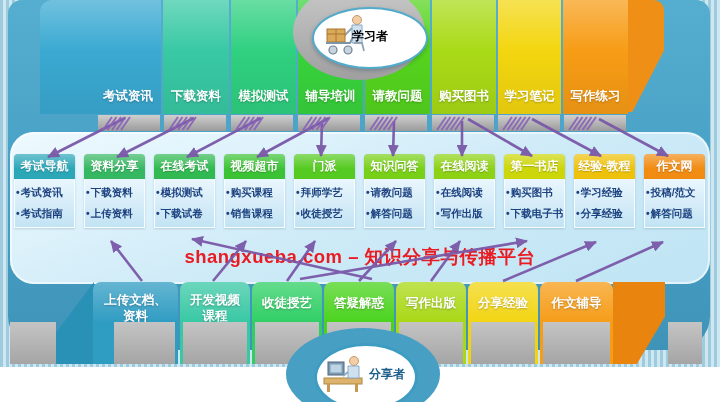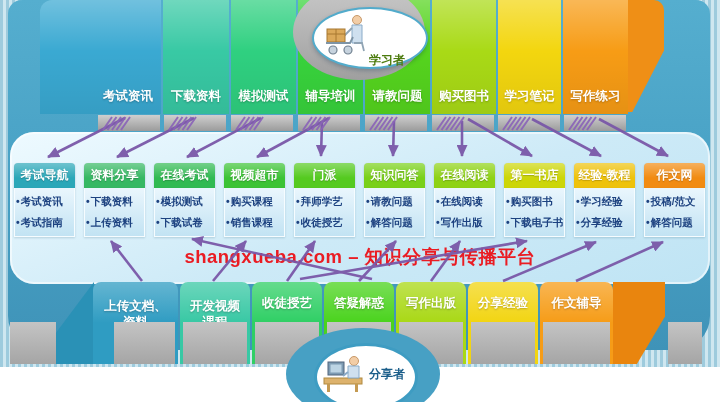--- a/index.html
+++ b/index.html
@@ -29,21 +29,21 @@
   
   .gbar{position:absolute;top:115px;width:62px;height:16px;
     background:linear-gradient(#cfcfcf,#9b9b9b);}
   .gt1{left:98px;} .gt2{left:164px;} .gt3{left:231px;} .gt4{left:298px;}
   .gt5{left:365px;} .gt6{left:432px;} .gt7{left:498px;} .gt8{left:564px;}
   
   .panel{position:absolute;left:10px;top:132px;width:700px;height:152px;
     background:linear-gradient(160deg,#eefaff,#cdeaf7 55%,#bfe4f4);
     border-radius:24px;box-shadow:inset 0 0 0 2px rgba(255,255,255,.55);}
   
-  .card{position:absolute;top:154px;width:61px;height:78px;margin-top:9px;}
+  .card{position:absolute;top:154px;width:61px;height:78px;}
   .c1{left:14px;} .c2{left:84px;} .c3{left:154px;} .c4{left:224px;} .c5{left:294px;}
   .c6{left:364px;} .c7{left:434px;} .c8{left:504px;} .c9{left:574px;} .c10{left:644px;}
   .card-head{height:25px;line-height:25px;text-align:center;color:#fff;font-size:12px;
     font-weight:bold;border-radius:4px 4px 0 0;text-shadow:0 1px 1px rgba(0,0,0,.22);
     background-image:linear-gradient(rgba(255,255,255,.32),rgba(255,255,255,0) 60%);
     box-shadow:0 1px 2px rgba(0,60,90,.25);white-space:nowrap;}
   .c1 .card-head{background-color:#2ba7b8;} .c2 .card-head{background-color:#36b863;}
   .c3 .card-head{background-color:#31ba52;} .c4 .card-head{background-color:#3cc335;}
   .c5 .card-head{background-color:#55ca20;} .c6 .card-head{background-color:#79d019;}
   .c7 .card-head{background-color:#8ed215;} .c8 .card-head{background-color:#ccd608;}
@@ -64,39 +64,39 @@
   .bb2{left:180px;width:70px;background-color:#38c8a4;}
   .bb3{left:252px;width:70px;background-color:#2fcf65;}
   .bb4{left:324px;width:70px;background-color:#4ad31d;}
   .bb5{left:396px;width:70px;background-color:#a9d815;}
   .bb6{left:468px;width:70px;background-color:#f2d512;}
   .bb7{left:540px;width:73px;background-color:#f69c17;}
   .bext-blue{position:absolute;left:56px;top:282px;width:38px;height:82px;background:#2a91b6;
     clip-path:polygon(100% 0,100% 100%,0 100%,0 62%);}
   .bext-orange{position:absolute;left:613px;top:282px;width:52px;height:82px;background:#e9850e;
     clip-path:polygon(0 0,100% 0,100% 42%,46% 100%,0 100%);}
-  .bband .lbl{padding-top:16px;text-align:center;color:#fff;font-size:12.5px;font-weight:bold;
+  .bband .lbl{padding-top:10px;text-align:center;color:#fff;font-size:12.5px;font-weight:bold;
     line-height:16px;text-shadow:0 1px 2px rgba(0,0,0,.25);}
   .bband .lbl.one{padding-top:13px;}
   
   .gbar-b{position:absolute;top:322px;height:42px;background:linear-gradient(#c4c4c4,#a5a5a5);}
   .gb0{left:10px;width:46px;} .gb1{left:114px;width:61px;} .gb2{left:183px;width:64px;}
   .gb3{left:255px;width:64px;} .gb4{left:327px;width:64px;} .gb5{left:399px;width:64px;}
   .gb6{left:471px;width:64px;} .gb7{left:543px;width:67px;} .gb8{left:668px;width:34px;}
   
   .blob-top{position:absolute;left:293px;top:-16px;width:132px;height:96px;border-radius:50%;
     background:linear-gradient(#c9c9c9,#9f9f9f);}
   .ellipse{position:absolute;border-radius:50%;background:#fff;}
   .el-top{left:312px;top:7px;width:112px;height:58px;border:2px solid #52abcb;
     box-shadow:0 2px 4px rgba(0,40,70,.25);}
   .blob-bottom{position:absolute;left:286px;top:328px;width:154px;height:92px;border-radius:50%;
     background:#47a0c4;}
   .el-bottom{left:314px;top:343px;width:98px;height:62px;border:3px solid #3e9cc2;}
   .actor-label{position:absolute;font-size:12px;font-weight:bold;white-space:nowrap;}
-  .al-top{left:369px;top:28px;color:#4d7c0f;margin-top:24px;}
+  .al-top{left:352px;top:28px;color:#000000;}
   .al-bottom{left:369px;top:366px;color:#1b5e8a;}
   .actor-icon{position:absolute;}
   .ic-top{left:321px;top:13px;}
   .ic-bottom{left:321px;top:352px;}
   
   .arrows{position:absolute;left:0;top:0;width:720px;height:402px;pointer-events:none;}
 </style>
 </head>
 <body>
 

